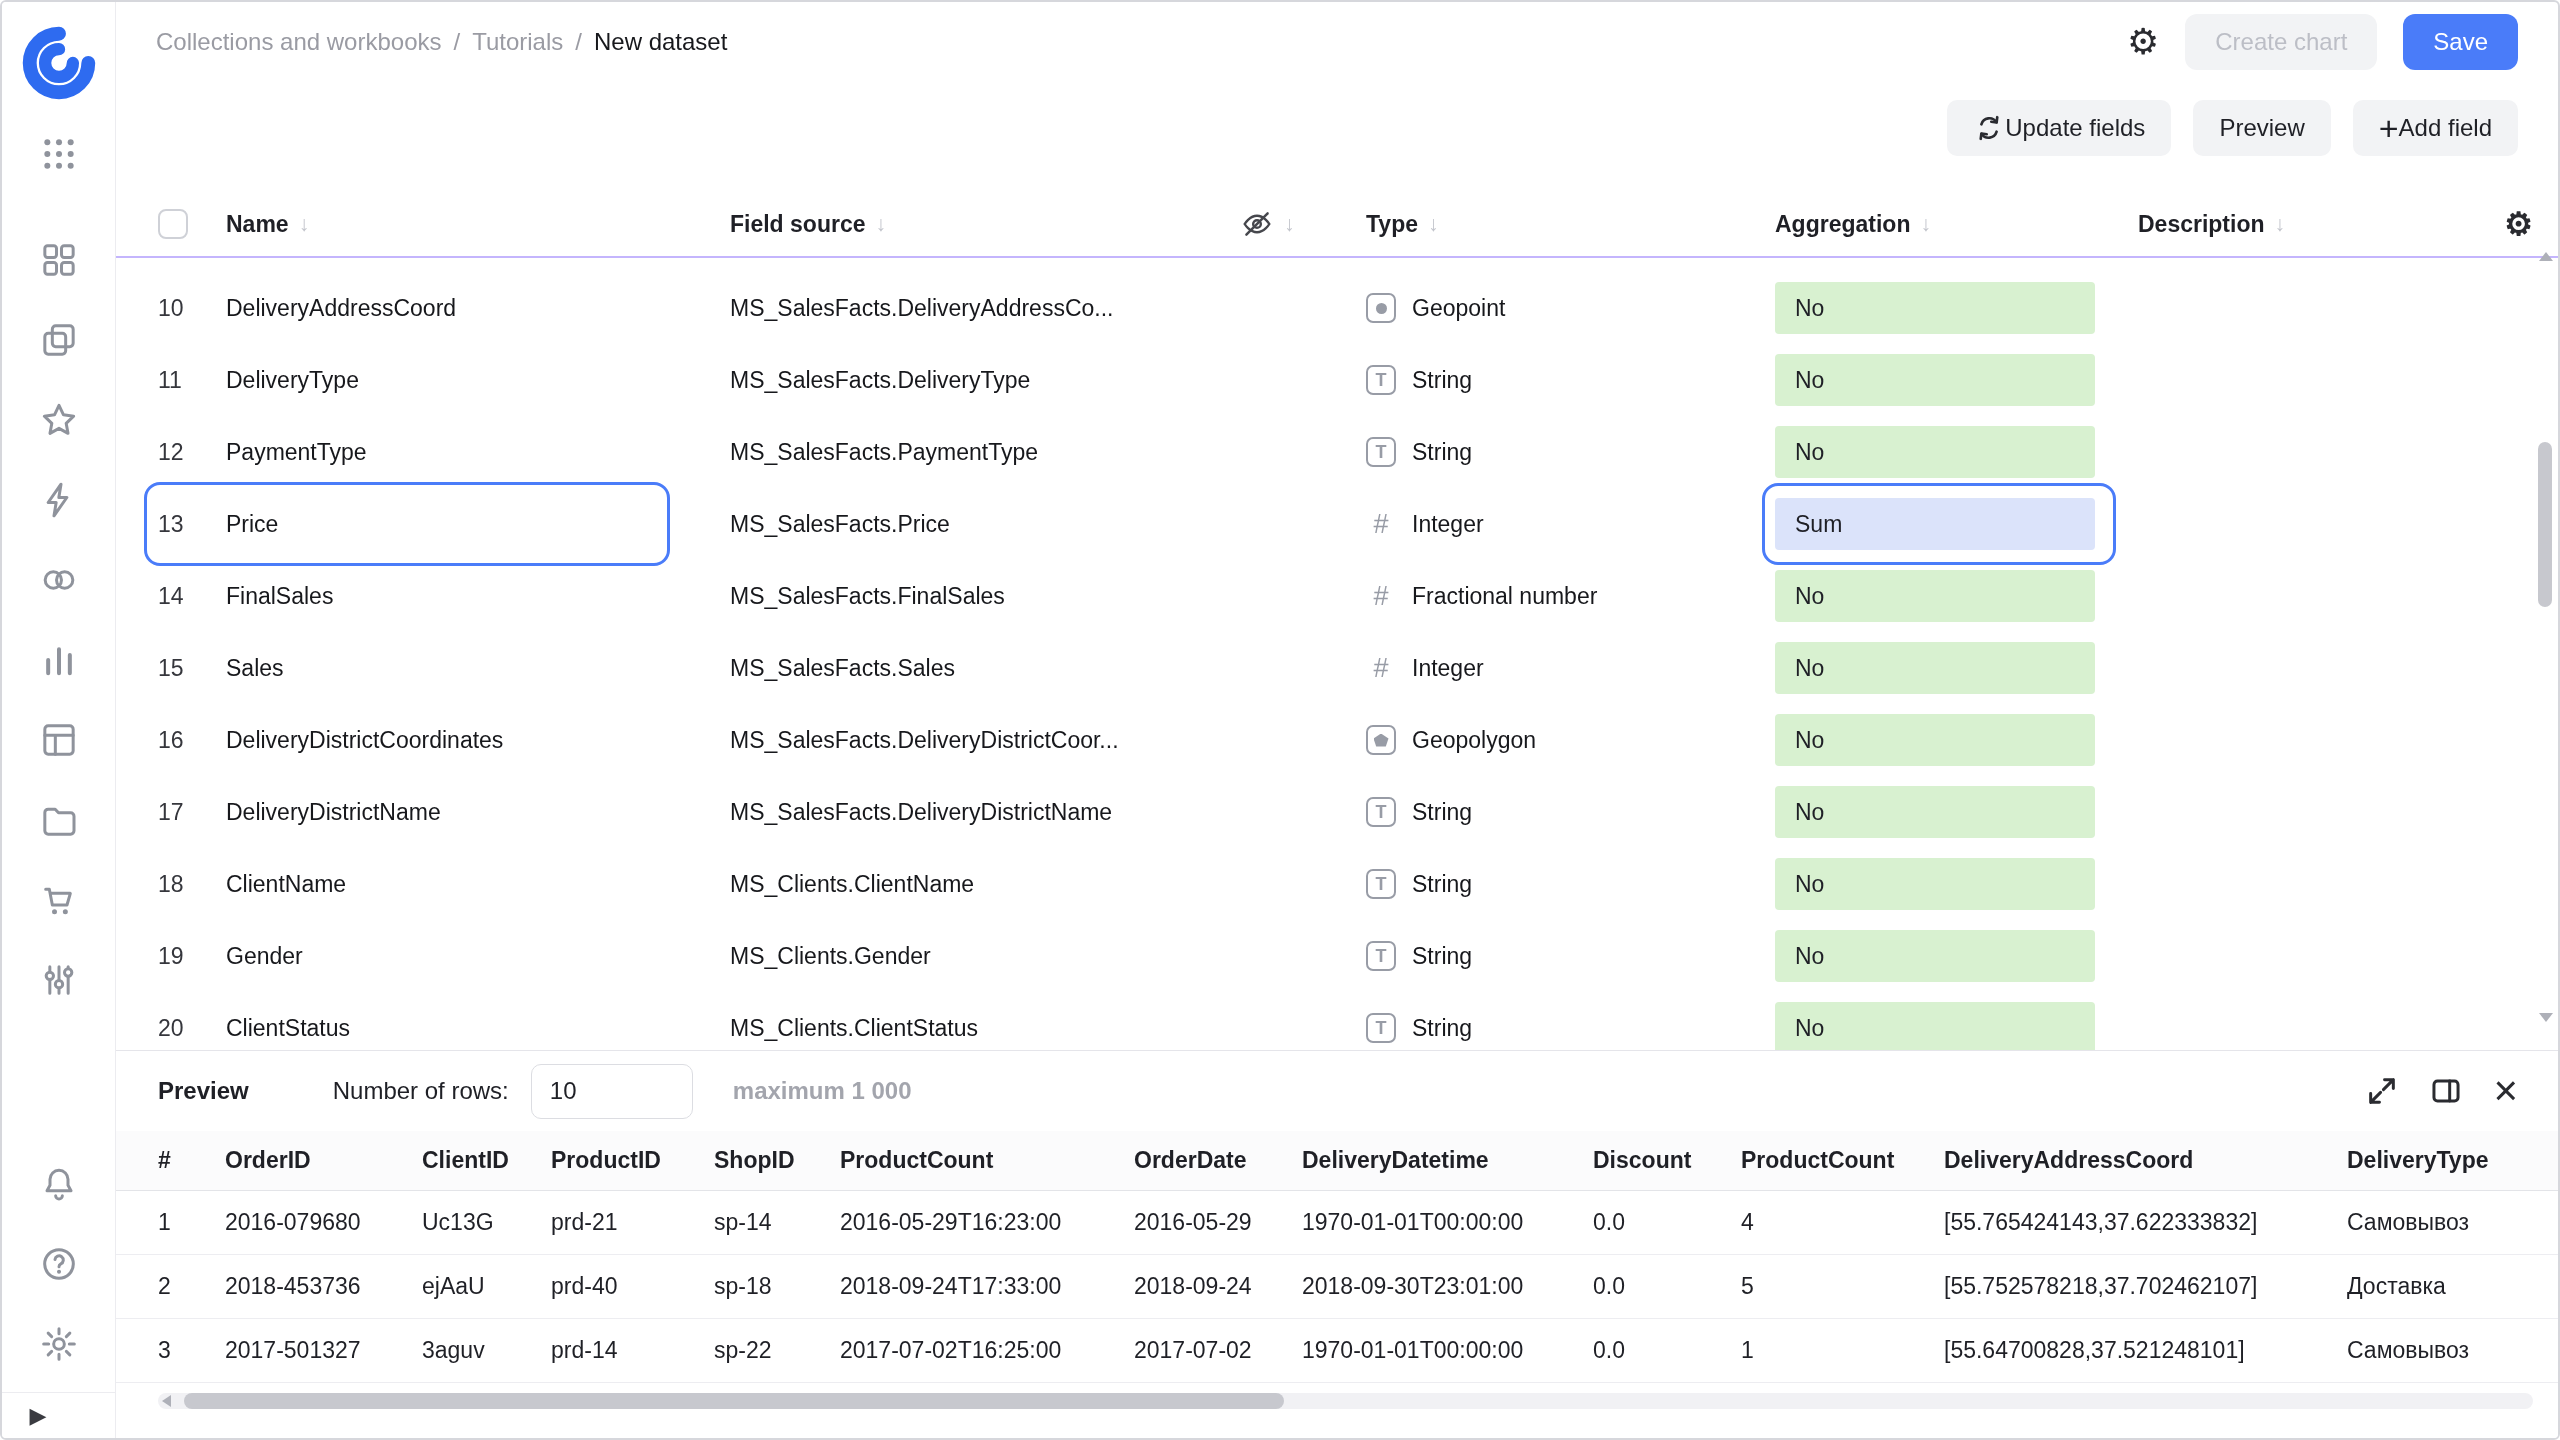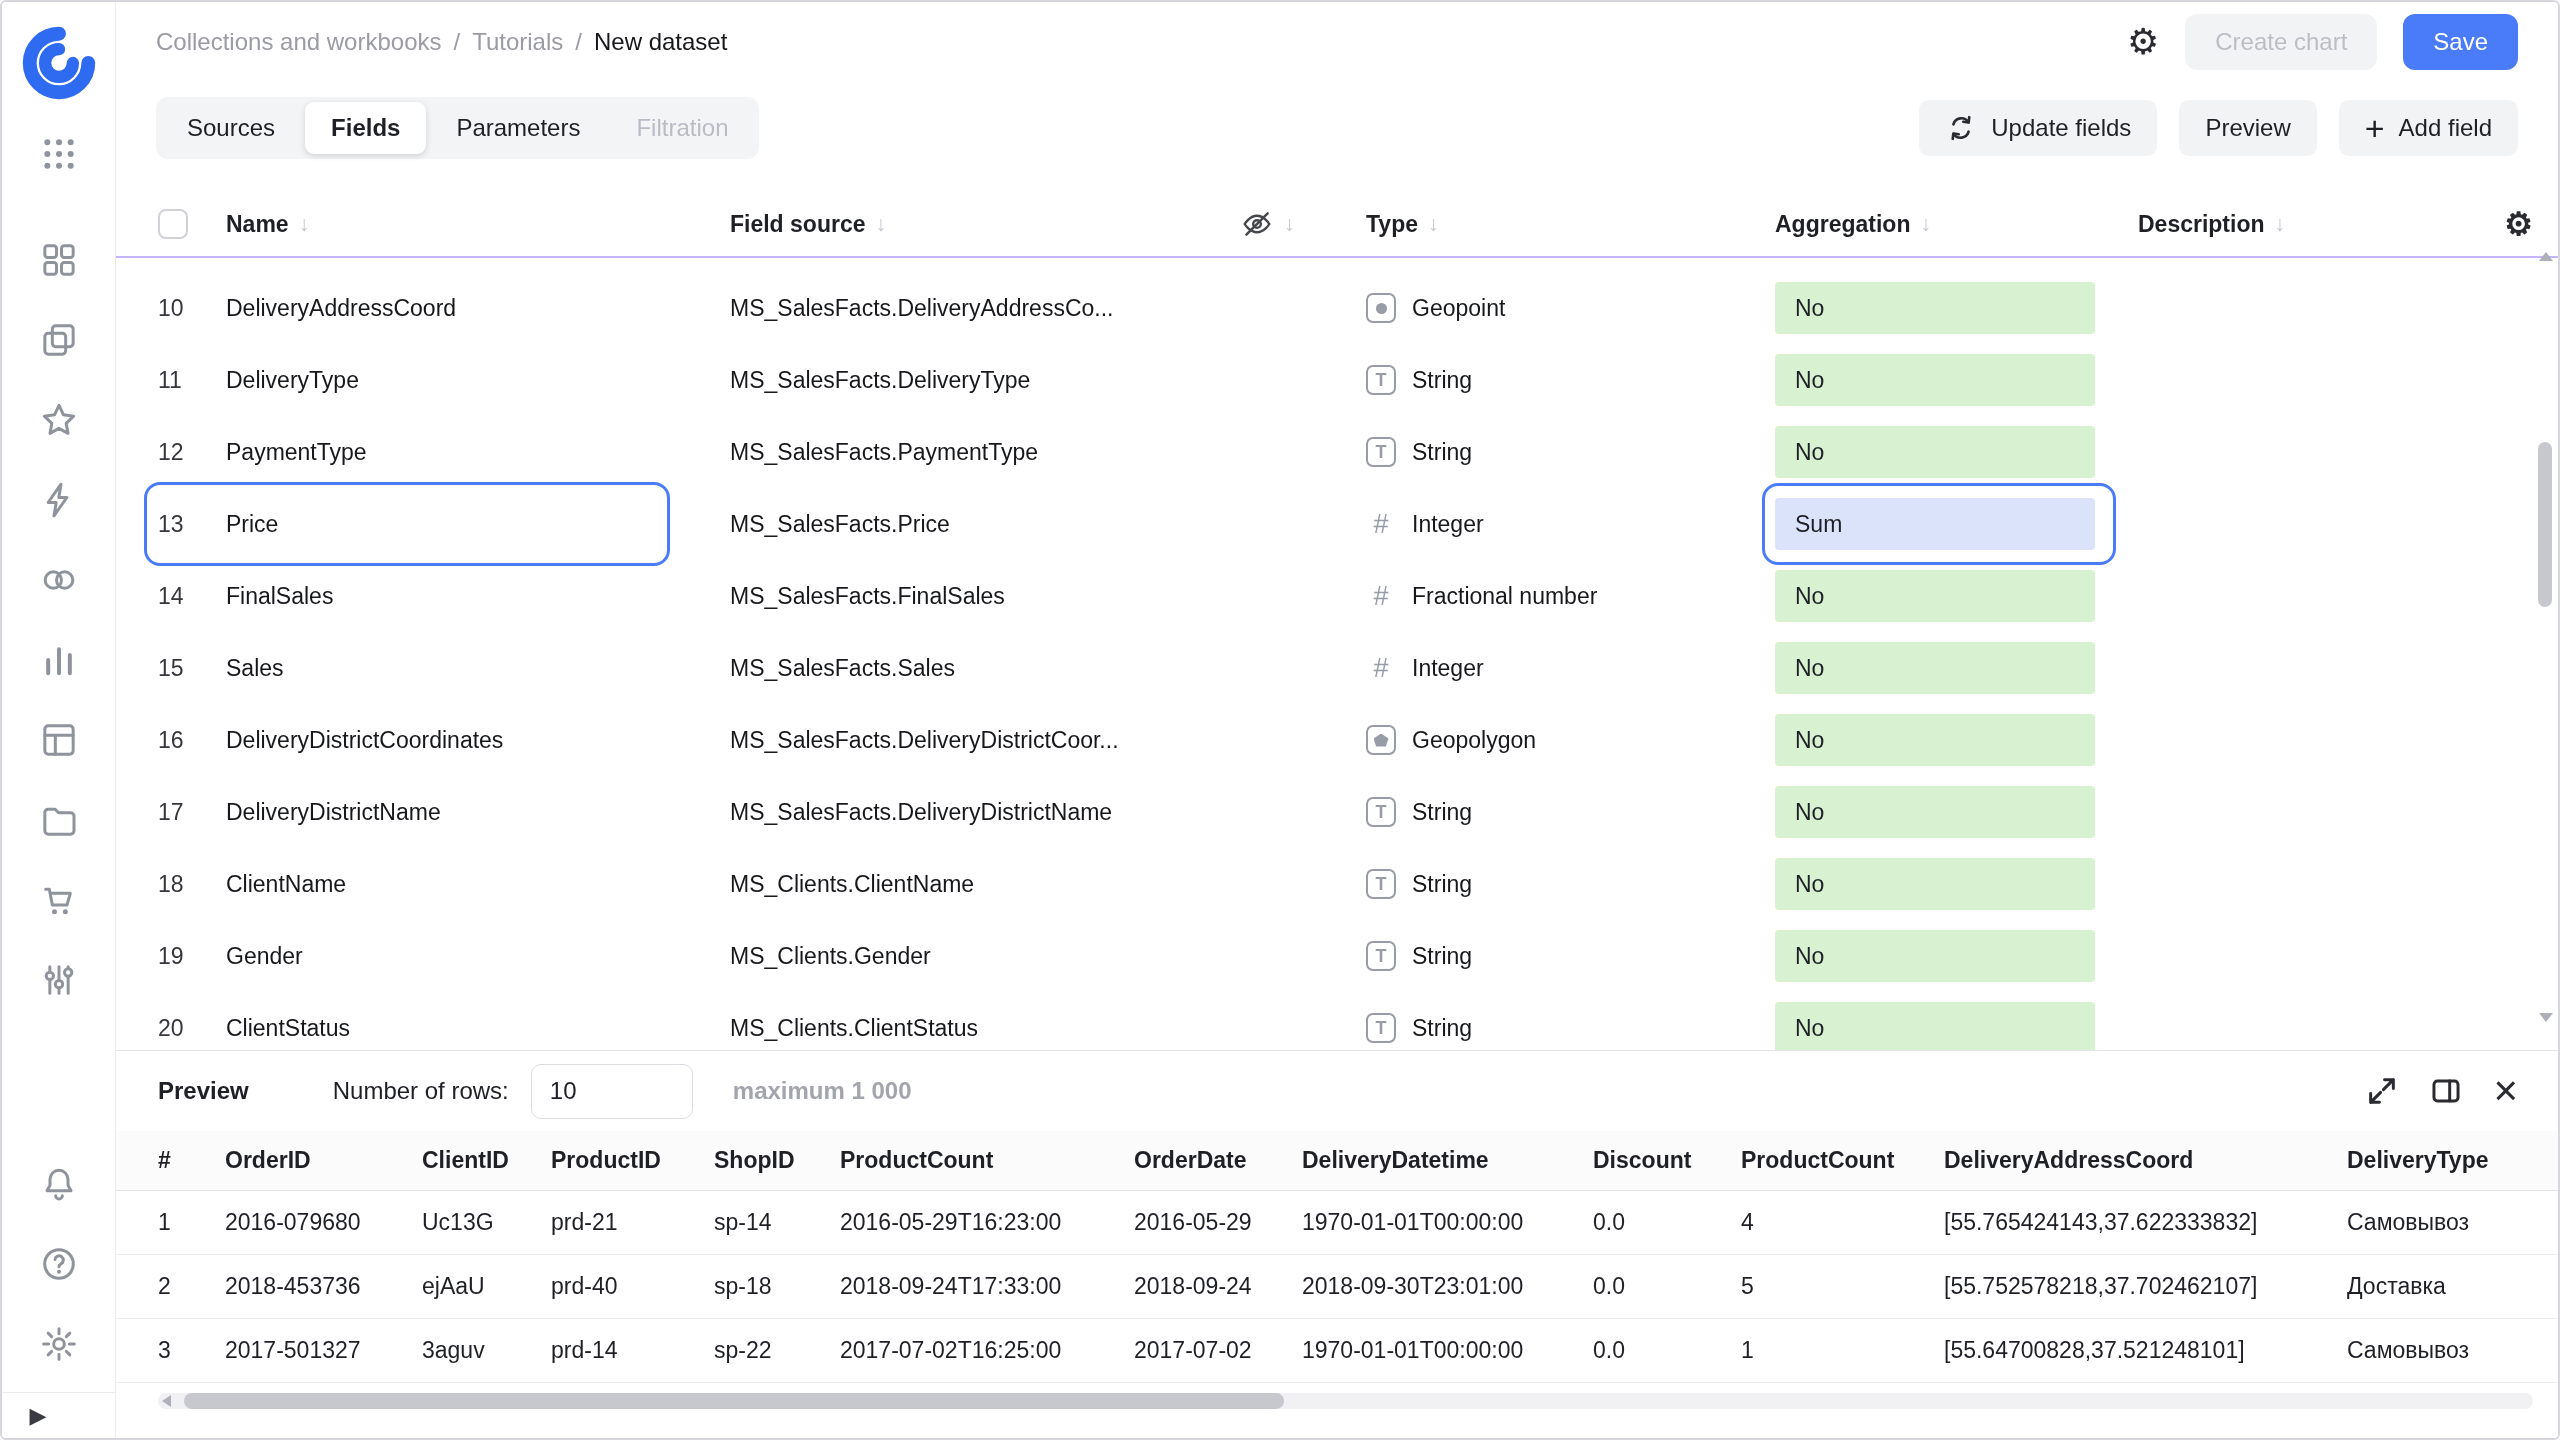--- a/index.html
+++ b/index.html
@@ -28,21 +28,21 @@
   .btn { height:56px; padding:0 30px; border:none; border-radius:12px; font-size:24px; font-family:inherit; display:flex; align-items:center; justify-content:center; cursor:pointer; }
   .btn-disabled { background:#f2f3f5; color:#bcbec6; }
   .btn-primary { background:var(--accent); color:#fff; }
 
   .toolbar { height:92px; display:flex; align-items:center; padding:0 40px; gap:22px; flex:none; }
   .tabs { display:flex; background:#f3f4f6; border-radius:12px; padding:5px; gap:4px; }
   .tab { padding:0 26px; height:52px; border-radius:9px; display:flex; align-items:center; font-size:24px; color:#1f2026; cursor:pointer; white-space:nowrap; }
   .tab-active { background:#fff; font-weight:700; box-shadow:0 2px 6px rgba(0,0,0,.14); }
   .tab-disabled { color:#b9bcc4; cursor:default; }
   .toolbar-right { margin-left:auto; display:flex; align-items:center; gap:22px; }
-  .tbtn { background:#f2f3f5; border:none; border-radius:10px; height:56px; font-size:24px; font-family:inherit; display:flex; gap:14px; align-items:center; padding:0 26px; color:#1f2026; cursor:pointer; white-space:nowrap; }
+  .tbtn { background:#f2f3f5; border:none; border-radius:10px; height:56px; font-size:24px; font-family:inherit; display:flex; align-items:center; padding:0 26px; color:#1f2026; cursor:pointer; white-space:nowrap; }
   .tbtn svg { width:32px; height:32px; stroke:#2a2b30; fill:none; stroke-width:2; stroke-linecap:round; stroke-linejoin:round; }
   .plus-glyph { font-size:34px; line-height:1; font-weight:400; }
   .search-input { width:440px; height:56px; border:1px solid #dcdde2; border-radius:10px; font-size:24px; font-family:inherit; padding:0 20px; color:#1f2026; }
   .search-input::placeholder { color:#b4b6bf; }
 
   
   .cols { display:grid; grid-template-columns:68px 504px 510px 100px 435px 335px 1fr 62px; align-items:center; }
   .theader { height:66px; margin:18px 0 0 0; padding:0 25px 0 42px; border-bottom:2px solid #c4b5fd; font-weight:700; font-size:23px; flex:none; }
   .hcell { display:flex; align-items:center; gap:10px; cursor:pointer; }
   .sort { color:#c3c5cc; font-size:21px; font-weight:400; }
@@ -226,26 +226,20 @@
         <span class="crumb-cur">New dataset</span>
       </div>
       <div class="header-right">
         <span class="gear-glyph">⚙</span>
         <button class="btn btn-disabled">Create chart</button>
         <button class="btn btn-primary">Save</button>
       </div>
     </div>
 
     <div class="toolbar">
-      <div class="tabs">
-          <div class="tab tab-default">Sources</div>
-          <div class="tab tab-active">Fields</div>
-          <div class="tab tab-default">Parameters</div>
-          <div class="tab tab-disabled">Filtration</div>
-        </div>
       <div class="toolbar-right">
         <button class="tbtn">
           <svg viewBox="0 0 24 24">
             <path d="M6.3 9.2a6.2 6.2 0 0 1 11.2-1.6"></path>
               <path d="M18.2 3.9l-.5 4-4-.6"></path>
             <path d="M17.7 14.8a6.2 6.2 0 0 1-11.2 1.6"></path>
               <path d="M5.8 20.1l.5-4 4 .6"></path>
           </svg>
           <span>Update fields</span>
         </button>

